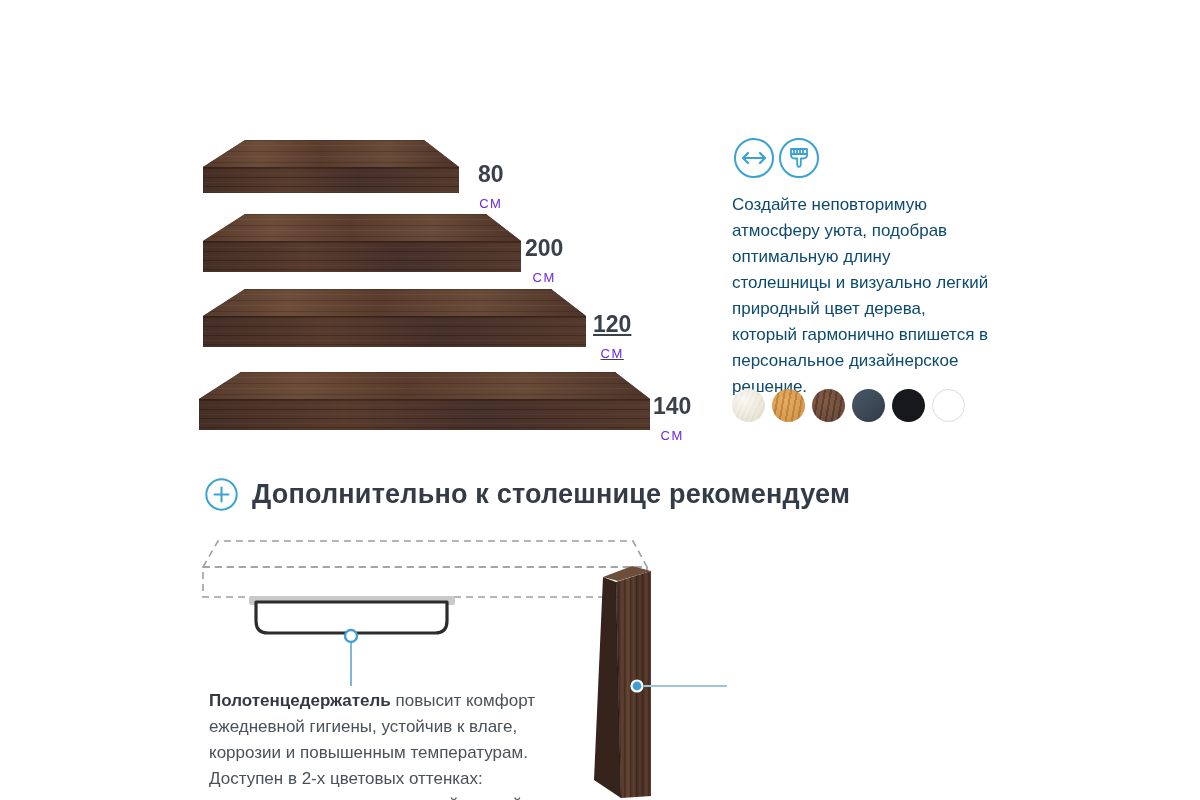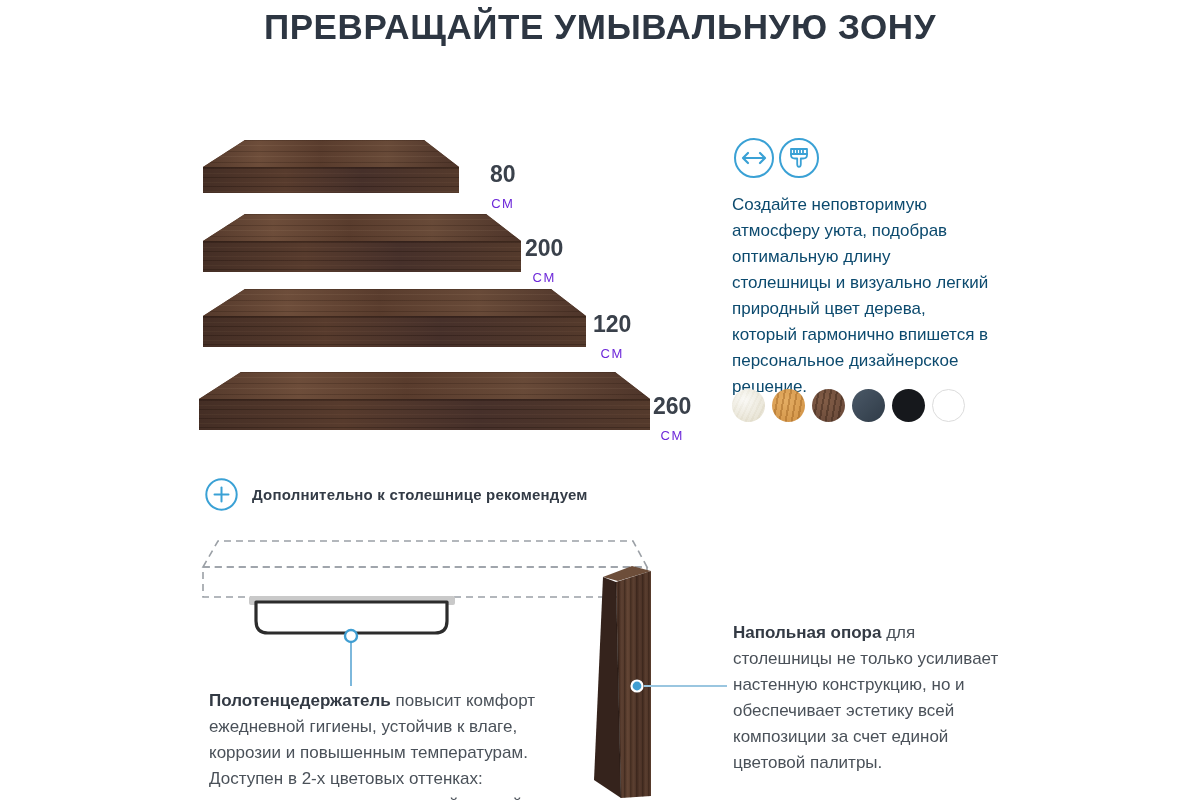--- a/index.html
+++ b/index.html
@@ -40,71 +40,70 @@
                 repeating-linear-gradient(115deg, rgba(210,203,180,.45) 0 2px, transparent 2px 5px);}
   .swatch.oak{background-image:repeating-linear-gradient(100deg, rgba(150,90,25,.40) 0 2px, transparent 2px 6px),
               radial-gradient(circle at 40% 35%, rgba(255,210,140,.35), transparent 70%);}
   .swatch.walnut{background-image:repeating-linear-gradient(100deg, rgba(38,20,10,.35) 0 2px, transparent 2px 6px),
                  radial-gradient(circle at 40% 35%, rgba(190,140,100,.25), transparent 70%);}
   .swatch.slate{background-image:linear-gradient(135deg, rgba(90,105,120,.45), rgba(25,35,45,.4));}
   .swatch.white{border:1px solid #dcdcdc;}
 
   
   .recommend{position:absolute;left:205px;top:478px;display:flex;align-items:center;gap:14px;}
-  .recommend-heading{font-size:15px;font-weight:700;color:#333b46;letter-spacing:.2px;}
+  .recommend-heading{font-size:27px;font-weight:700;color:#333b46;letter-spacing:.2px;}
 
   
   .diagram-layer{position:absolute;left:0;top:0;pointer-events:none;}
 
   
   .note{position:absolute;font-size:17px;line-height:26px;color:#4a5159;}
   .note strong{color:#333a44;font-weight:700;}
   .towel-note{left:209px;top:688px;width:340px;}
   .support-note{left:733px;top:620px;width:274px;}
 </style>
 </head>
 <body>
 
 <div class="page">
 
   <div class="title">
-    <div>ПРЕВРАЩАЙТЕ УМЫВАЛЬНУЮ ЗОНУ</div>
   </div>
 
   <div class="plank" style="left:203px;top:140px;width:256px;height:53px;">
     <div class="p-top"></div>
     <div class="p-front"></div>
   </div>
   <div class="plank" style="left:203px;top:214px;width:318px;height:58px;">
     <div class="p-top"></div>
     <div class="p-front"></div>
   </div>
   <div class="plank" style="left:203px;top:289px;width:383px;height:58px;">
     <div class="p-top"></div>
     <div class="p-front"></div>
   </div>
   <div class="plank" style="left:199px;top:372px;width:451px;height:58px;">
     <div class="p-top"></div>
     <div class="p-front"></div>
   </div>
 
-  <div class="size-label" style="left:490px;top:163px;text-align:center;">
+  <div class="size-label" style="left:478px;top:163px;text-align:center;">
     <div class="size-num">80</div>
     <div class="size-unit">СМ</div>
   </div>
   <div class="size-label" style="left:525px;top:237px;">
     <div class="size-num">200</div>
     <div class="size-unit">СМ</div>
   </div>
-  <div class="size-label" style="left:593px;top:313px;">
+  <div class="size-label" style="left:593px;top:313px;text-decoration:underline;">
     <div class="size-num">120</div>
     <div class="size-unit">СМ</div>
   </div>
   <div class="size-label" style="left:653px;top:395px;">
-    <div class="size-num">260</div>
+    <div class="size-num">140</div>
     <div class="size-unit">СМ</div>
   </div>
 
   <svg class="feature-icons" width="92" height="44" viewBox="0 0 92 44">
     <g stroke="#3aa1d5" fill="none" stroke-width="2">
       <circle cx="21" cy="22" r="19"></circle>
       <g stroke-linecap="round" stroke-linejoin="round" stroke-width="2.2">
         <line x1="11" y1="22" x2="31" y2="22"></line>
         <path d="M15,17 L10,22 L15,27"></path>
         <path d="M27,17 L32,22 L27,27"></path>
@@ -180,18 +179,14 @@
 
     <line x1="644" y1="686" x2="727" y2="686" stroke="#9ac6e0" stroke-width="2"></line>
     <circle cx="637" cy="686" r="5.5" fill="#3f9ed2" stroke="#ffffff" stroke-width="2.2"></circle>
   </svg>
 
   <div class="note towel-note">
     <strong>Полотенцедержатель</strong>
     <span>повысит комфорт ежедневной гигиены, устойчив к влаге, коррозии и повышенным температурам. Доступен в 2-х цветовых оттенках: нержавеющая сталь и матовый черный.</span>
   </div>
 
-  <div class="note support-note">
-    <strong>Напольная опора</strong>
-    <span>для столешницы не только усиливает настенную конструкцию, но и обеспечивает эстетику всей композиции за счет единой цветовой палитры.</span>
-  </div>
 
 </div>
 
 </body></html>

